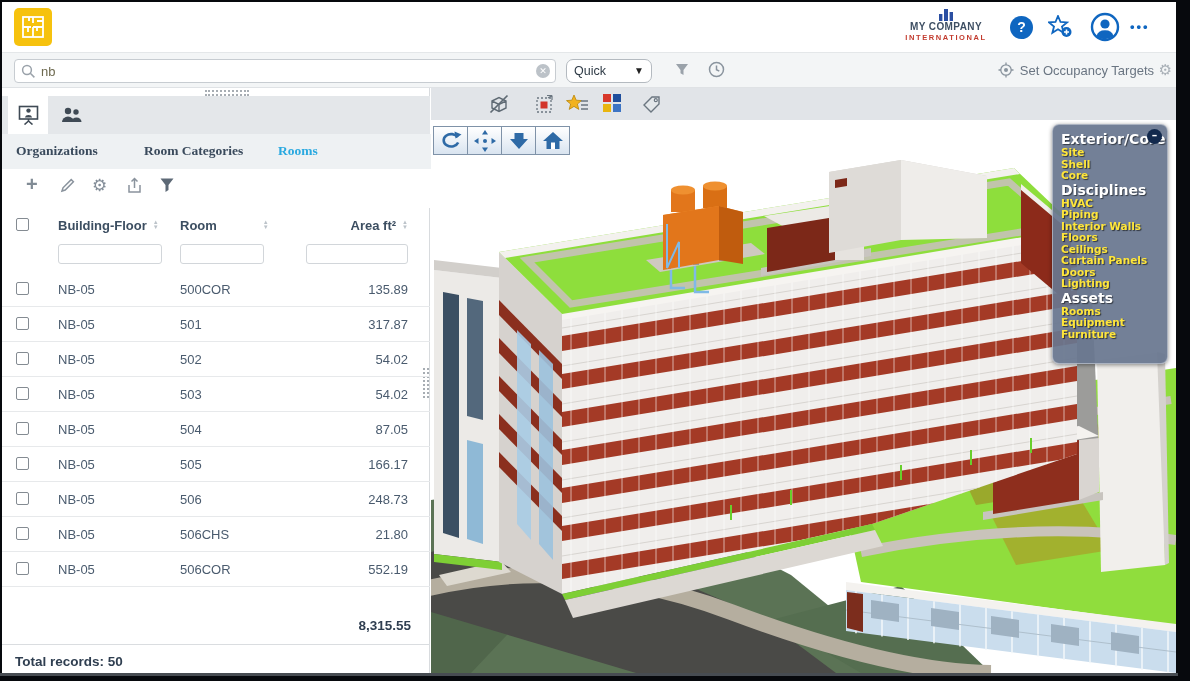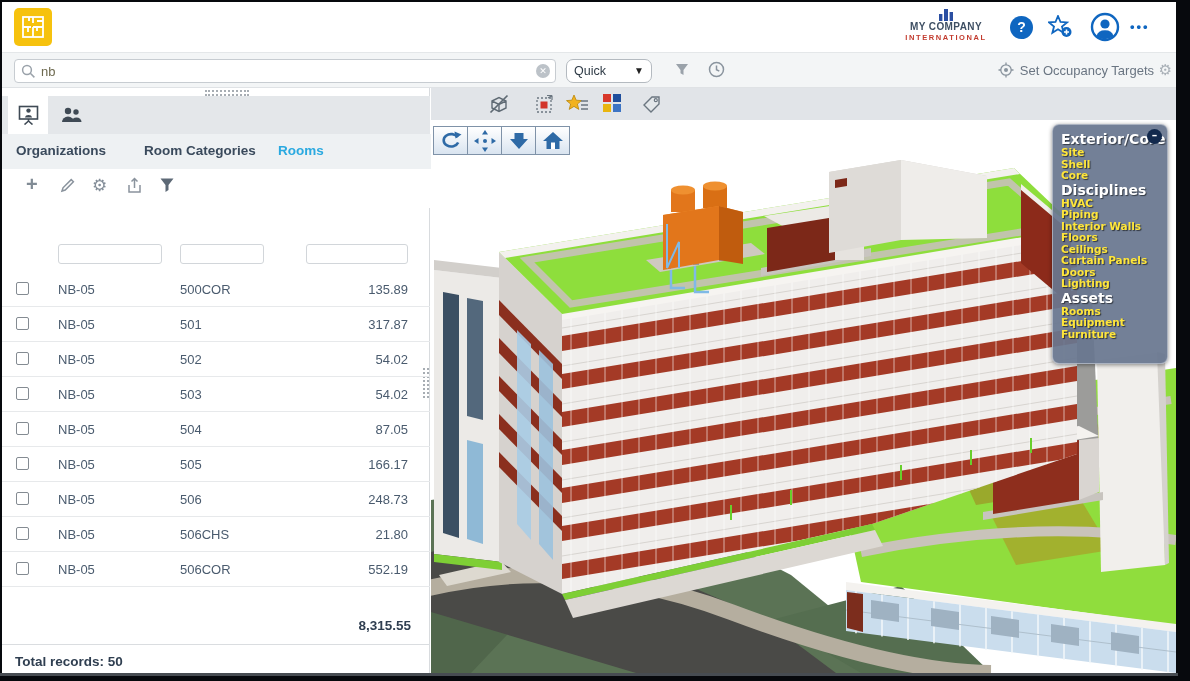--- a/index.html
+++ b/index.html
@@ -35,21 +35,21 @@
   .occ .target { display:inline-block; vertical-align:-3px; margin-right:6px; }
   .occ .gear { position:absolute; right:-18px; top:-1px; color:#a9b0b7; font-size:15px; }
 
   
   .left-pane { position:absolute; left:0; top:86px; width:428px; height:585px; background:#fff; border-right:1px solid #d8dbde; }
   .drag-h { position:absolute; left:203px; top:2px; width:44px; height:6px; border-top:2px dotted #a7adb3; border-bottom:2px dotted #a7adb3; }
   .drag-v { position:absolute; left:421px; top:280px; width:6px; height:30px; border-left:2px dotted #a7adb3; border-right:2px dotted #a7adb3; }
   .tabstrip { position:absolute; left:0; top:8px; width:428px; height:38px; background:#e4e7ea; }
   .tab1 { position:absolute; left:6px; top:0; width:40px; height:38px; background:#fff; display:flex; align-items:center; justify-content:center; }
   .tab2 { position:absolute; left:46px; top:0; width:46px; height:38px; display:flex; align-items:center; justify-content:center; }
-  .subtabs { position:absolute; left:0; top:46px; width:460px; height:35px; background:#eef1f3; }
+  .subtabs { position:absolute; left:0; top:46px; width:460px; height:35px; background:#eef1f3;font-family:Liberation Serif, serif; }
   .subtab { position:absolute; top:9px; font-size:13.5px; font-weight:600; color:#3a4a5c; }
   .subtab.active { color:#2aa9e0; }
   .st0 { left:14px; } .st1 { left:142px; } .st2 { left:276px; }
   .listtoolbar { position:absolute; left:0; top:81px; width:428px; height:39px; background:#fff; }
   .lt-icon { position:absolute; top:8px; }
   .plus-i { left:24px; font-size:20px; color:#818b95; font-weight:bold; top:4px; }
   .pencil-i { left:58px; } .gear-i { left:90px; font-size:17px; color:#848e99; top:6px; } .export-i { left:124px; } .funnel-i { left:157px; }
   .thead { position:absolute; left:0; top:120px; width:428px; height:36px; }
   .th { position:absolute; top:10px; font-size:13px; font-weight:bold; color:#3c4e61; }
   .sort { display:inline-block; vertical-align:1px; margin-left:6px; }
@@ -213,20 +213,26 @@
               </g>
             </svg>
       </span>
       <span class="lt-icon funnel-i">
         <svg width="16" height="16" viewBox="0 0 16 16">
               <path d="M1.5,1.5 H14.5 L9.5,8 V13 L6.5,15 V8 Z" fill="#5d6976"></path>
             </svg>
       </span>
     </div>
 
+    <div class="thead">
+      <span class="cb"></span>
+      <span class="th" style="left:56px"><span>Building-Floor</span><span class="sort"><span>▲</span><span>▼</span></span></span>
+      <span class="th" style="left:178px"><span>Room</span><span class="sort" style="margin-left:46px"><span>▲</span><span>▼</span></span></span>
+      <span class="th" style="right:22px"><span>Area ft²</span><span class="sort"><span>▲</span><span>▼</span></span></span>
+    </div>
 
     <div class="filterrow">
       <input class="f0" style="">
       <input class="f1" style="">
       <input class="f2" style="">
     </div>
 
     <div class="rows" id="rows">
           <div class="trow">
             <span class="cb"></span>

